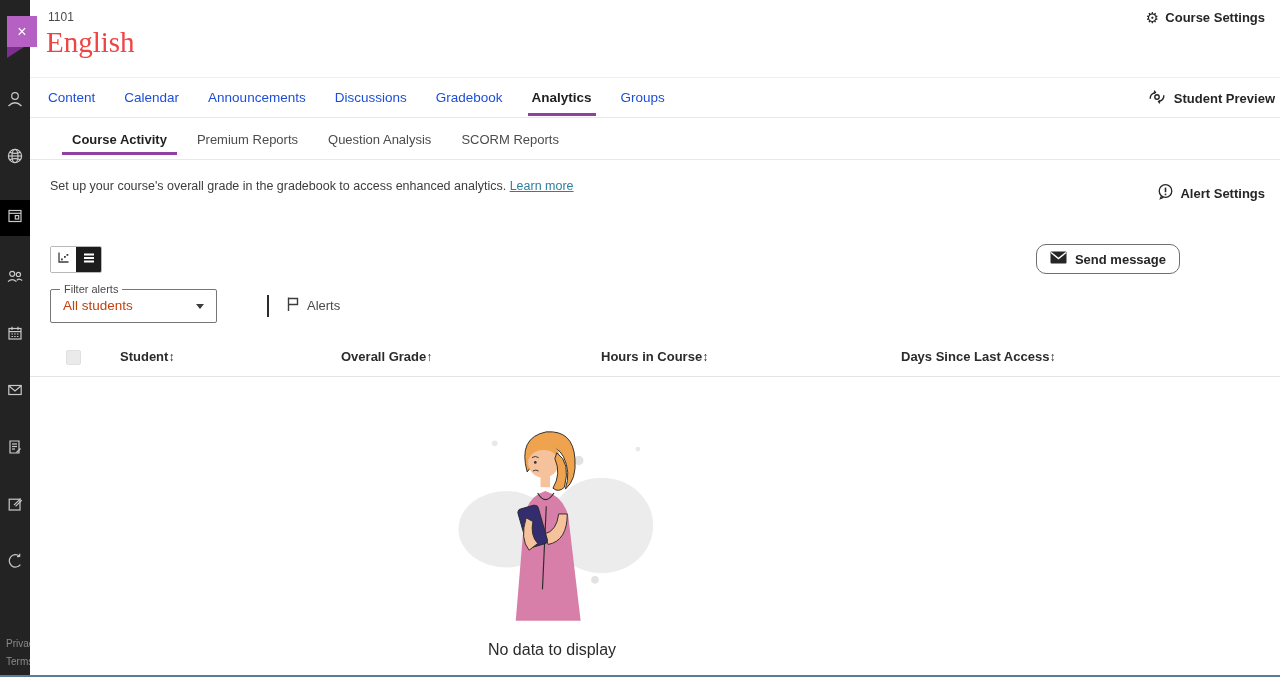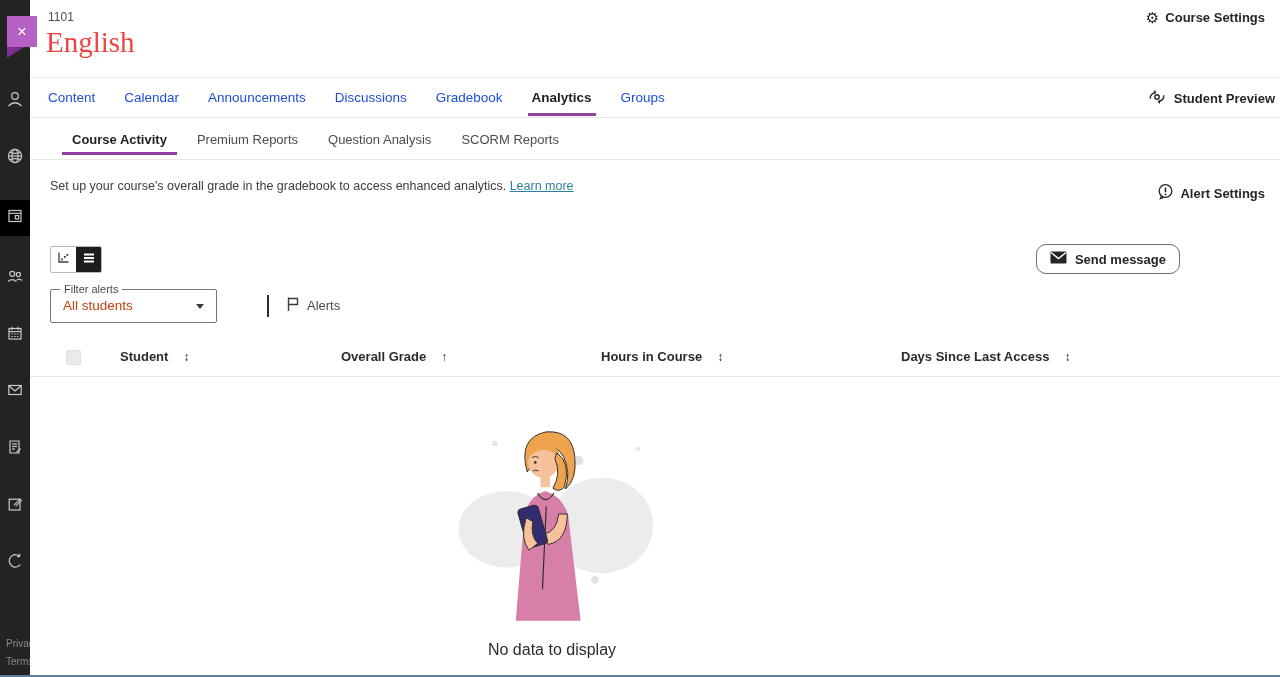--- a/index.html
+++ b/index.html
@@ -73,21 +73,21 @@
   .filter-label{position:absolute;left:9px;top:-7px;background:#fff;padding:0 4px;font-size:11px;color:#4a4a4a;}
   .filter-value{position:absolute;left:12px;top:8px;font-size:13.5px;color:#c2410c;}
   .caret{position:absolute;right:12px;top:14px;width:0;height:0;border-left:4.5px solid transparent;border-right:4.5px solid transparent;border-top:5.5px solid #3c3c3c;}
   .filter-divider{position:absolute;left:237px;top:295px;width:2px;height:22px;background:#2b2b2b;}
   .alerts-btn{position:absolute;left:255px;top:296px;display:flex;align-items:center;gap:7px;font-size:13px;color:#4a4a4a;cursor:pointer;}
   .alerts-btn svg{stroke:#3c3c3c;fill:none;stroke-width:1.4;}
 
   
   .table-header{position:absolute;left:0;top:344px;width:1250px;height:33px;border-bottom:1px solid #e5e5e5;}
   .th-checkbox{position:absolute;left:36px;top:6px;width:15px;height:15px;background:#eaeaea;border:1px solid #e0e0e0;border-radius:2px;cursor:pointer;}
-  .th{position:absolute;top:5px;display:flex;align-items:center;gap:15px;font-size:13px;font-weight:600;color:#2b2b2b;cursor:pointer;}
+  .th{position:absolute;top:5px;display:flex;align-items:center;gap:0;font-size:13px;font-weight:600;color:#2b2b2b;cursor:pointer;}
   .th .sort{font-size:12px;font-weight:400;color:#2b2b2b;}
   .th.c-student{left:90px;}
   .th.c-grade{left:311px;}
   .th.c-hours{left:571px;}
   .th.c-days{left:871px;}
 
   
   .empty-state{position:absolute;left:0;top:420px;width:1044px;display:flex;flex-direction:column;align-items:center;}
   .empty-msg{margin-top:14px;font-size:16px;color:#2b2b2b;}
 </style>

